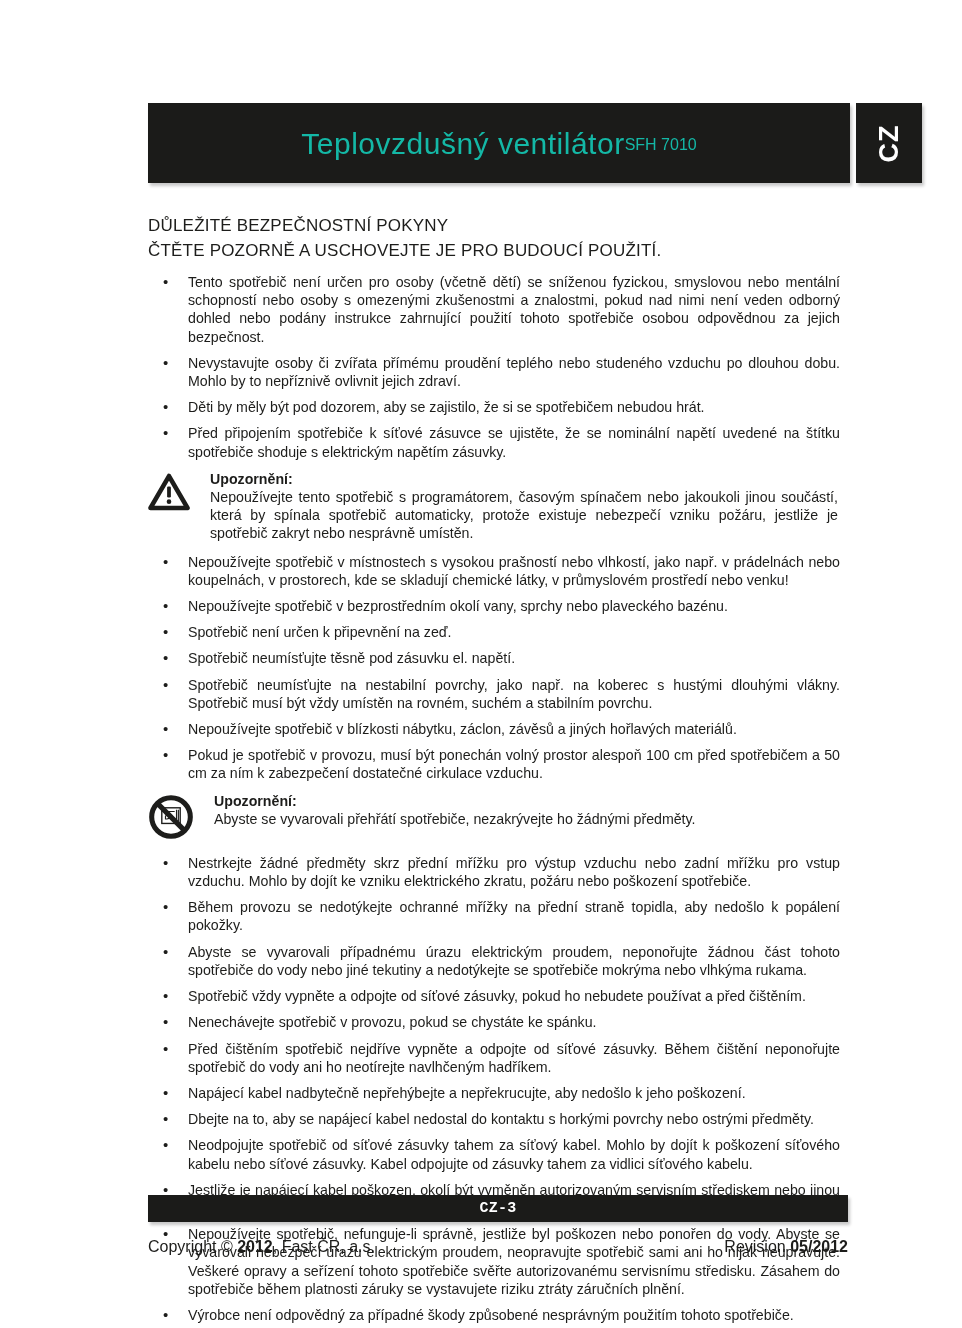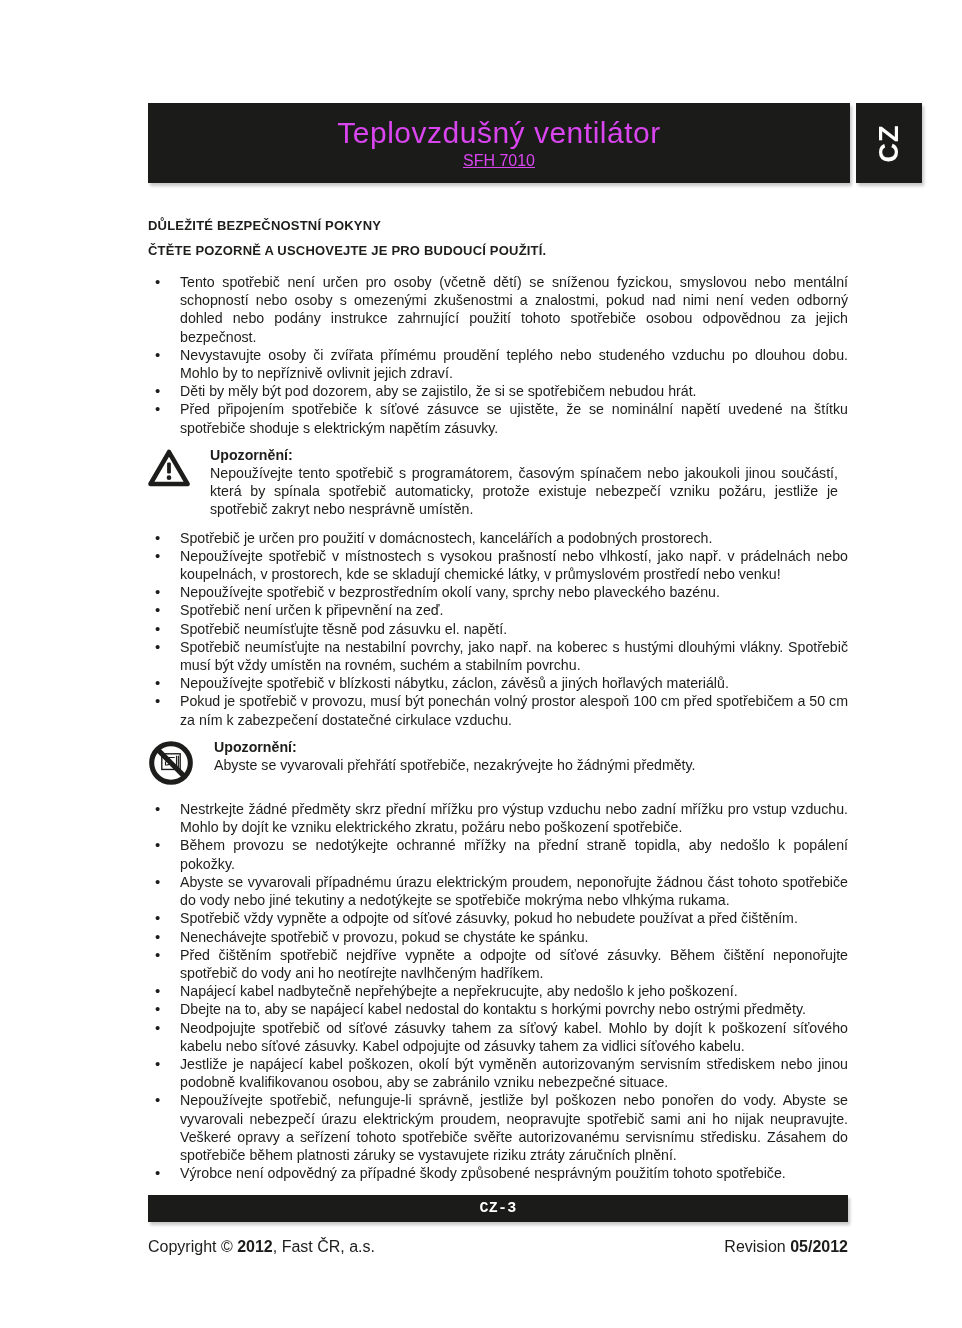--- a/index.html
+++ b/index.html
@@ -7,47 +7,47 @@
     position:relative;
     width:962px;height:1328px;
     background:#ffffff;
     font-family:"Liberation Sans", sans-serif;
     color:#1d1d1b;
     overflow:hidden;
   }
   
   .title-bar{
     position:absolute;left:148px;top:103px;width:702px;height:80px;
-    background:#1b1b19;color:#d946ef;
-    display:flex;flex-direction:column;align-items:center;justify-content:center;
+    background:#1b1b19;color:#14b8a6;
+    display:flex;flex-direction:row;align-items:center;justify-content:center;
     box-shadow:2px 3px 3px rgba(0,0,0,.22);
   }
   .title-bar .title{font-size:30px;font-weight:500;letter-spacing:.5px;line-height:1.1;}
-  .title-bar .model{font-size:16px;font-weight:400;margin-top:3px;text-decoration:underline;}
+  .title-bar .model{font-size:16px;font-weight:400;margin-top:3px;}
   .lang-tab{
     position:absolute;left:856px;top:103px;width:66px;height:80px;
     background:#1b1b19;color:#fff;
     display:flex;align-items:center;justify-content:center;
     box-shadow:2px 3px 3px rgba(0,0,0,.22);
   }
   .lang-tab .lang-text{
     transform:rotate(-90deg);
     font-size:27px;font-weight:600;letter-spacing:1px;
   }
   
   .content{
     position:absolute;left:148px;top:213px;width:700px;
     font-size:14.2px;line-height:18.2px;
   }
   h1.doc-heading{
-    font-size:13px;line-height:25px;margin:0 0 10px 0;font-weight:700;letter-spacing:.2px;
+    font-size:17px;line-height:25px;margin:0 0 10px 0;font-weight:400;letter-spacing:.2px;
   }
   ul.bullets{list-style:none;margin:0;padding:0;}
   ul.bullets li{
-    position:relative;padding-left:32px;margin:0;
+    position:relative;padding-left:32px;margin:8px;
     text-align:justify;
   }
   ul.bullets li::before{
     content:"\2022";
     position:absolute;left:7px;top:0;
     font-size:15px;
   }
   .warning{
     display:flex;gap:20px;margin:9px 10px 10px 0;
   }
@@ -105,21 +105,20 @@
           <circle cx="50" cy="69" r="5.5" fill="#1d1d1b"></circle>
         </svg>
       </span>
       <div class="w-body">
         <span class="w-label">Upozornění:</span>
         <span>Nepoužívejte tento spotřebič s programátorem, časovým spínačem nebo jakoukoli jinou součástí, která by spínala spotřebič automaticky, protože existuje nebezpečí vzniku požáru, jestliže je spotřebič zakryt nebo nesprávně umístěn.</span>
       </div>
     </div>
 
     <ul class="bullets">
-        <li>Spotřebič je určen pro použití v domácnostech, kancelářích a podobných prostorech.</li>
         <li>Nepoužívejte spotřebič v místnostech s vysokou prašností nebo vlhkostí, jako např. v prádelnách nebo koupelnách, v prostorech, kde se skladují chemické látky, v průmyslovém prostředí nebo venku!</li>
         <li>Nepoužívejte spotřebič v bezprostředním okolí vany, sprchy nebo plaveckého bazénu.</li>
         <li>Spotřebič není určen k připevnění na zeď.</li>
         <li>Spotřebič neumísťujte těsně pod zásuvku el. napětí.</li>
         <li>Spotřebič neumísťujte na nestabilní povrchy, jako např. na koberec s hustými dlouhými vlákny. Spotřebič musí být vždy umístěn na rovném, suchém a stabilním povrchu.</li>
         <li>Nepoužívejte spotřebič v blízkosti nábytku, záclon, závěsů a jiných hořlavých materiálů.</li>
         <li>Pokud je spotřebič v provozu, musí být ponechán volný prostor alespoň 100 cm před spotřebičem a 50 cm za ním k zabezpečení dostatečné cirkulace vzduchu.</li>
       </ul>
 
     <div class="warning">

